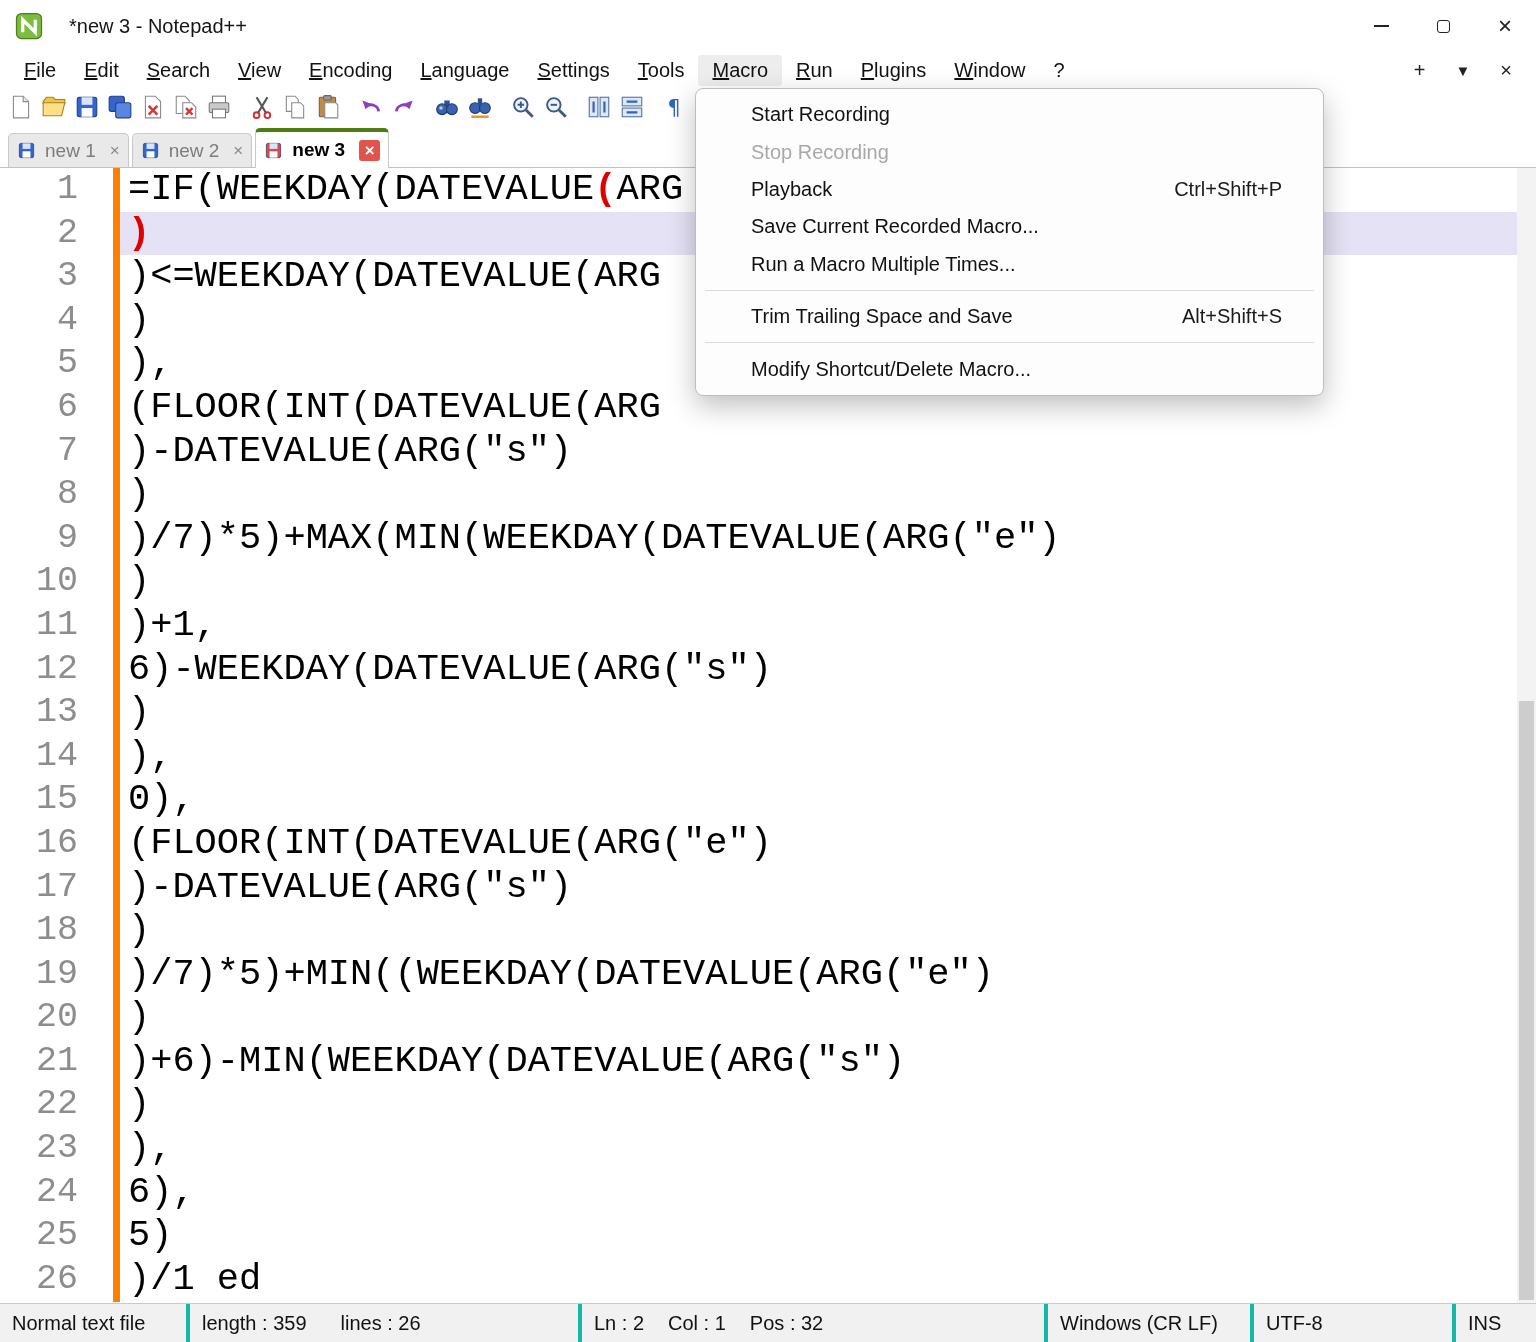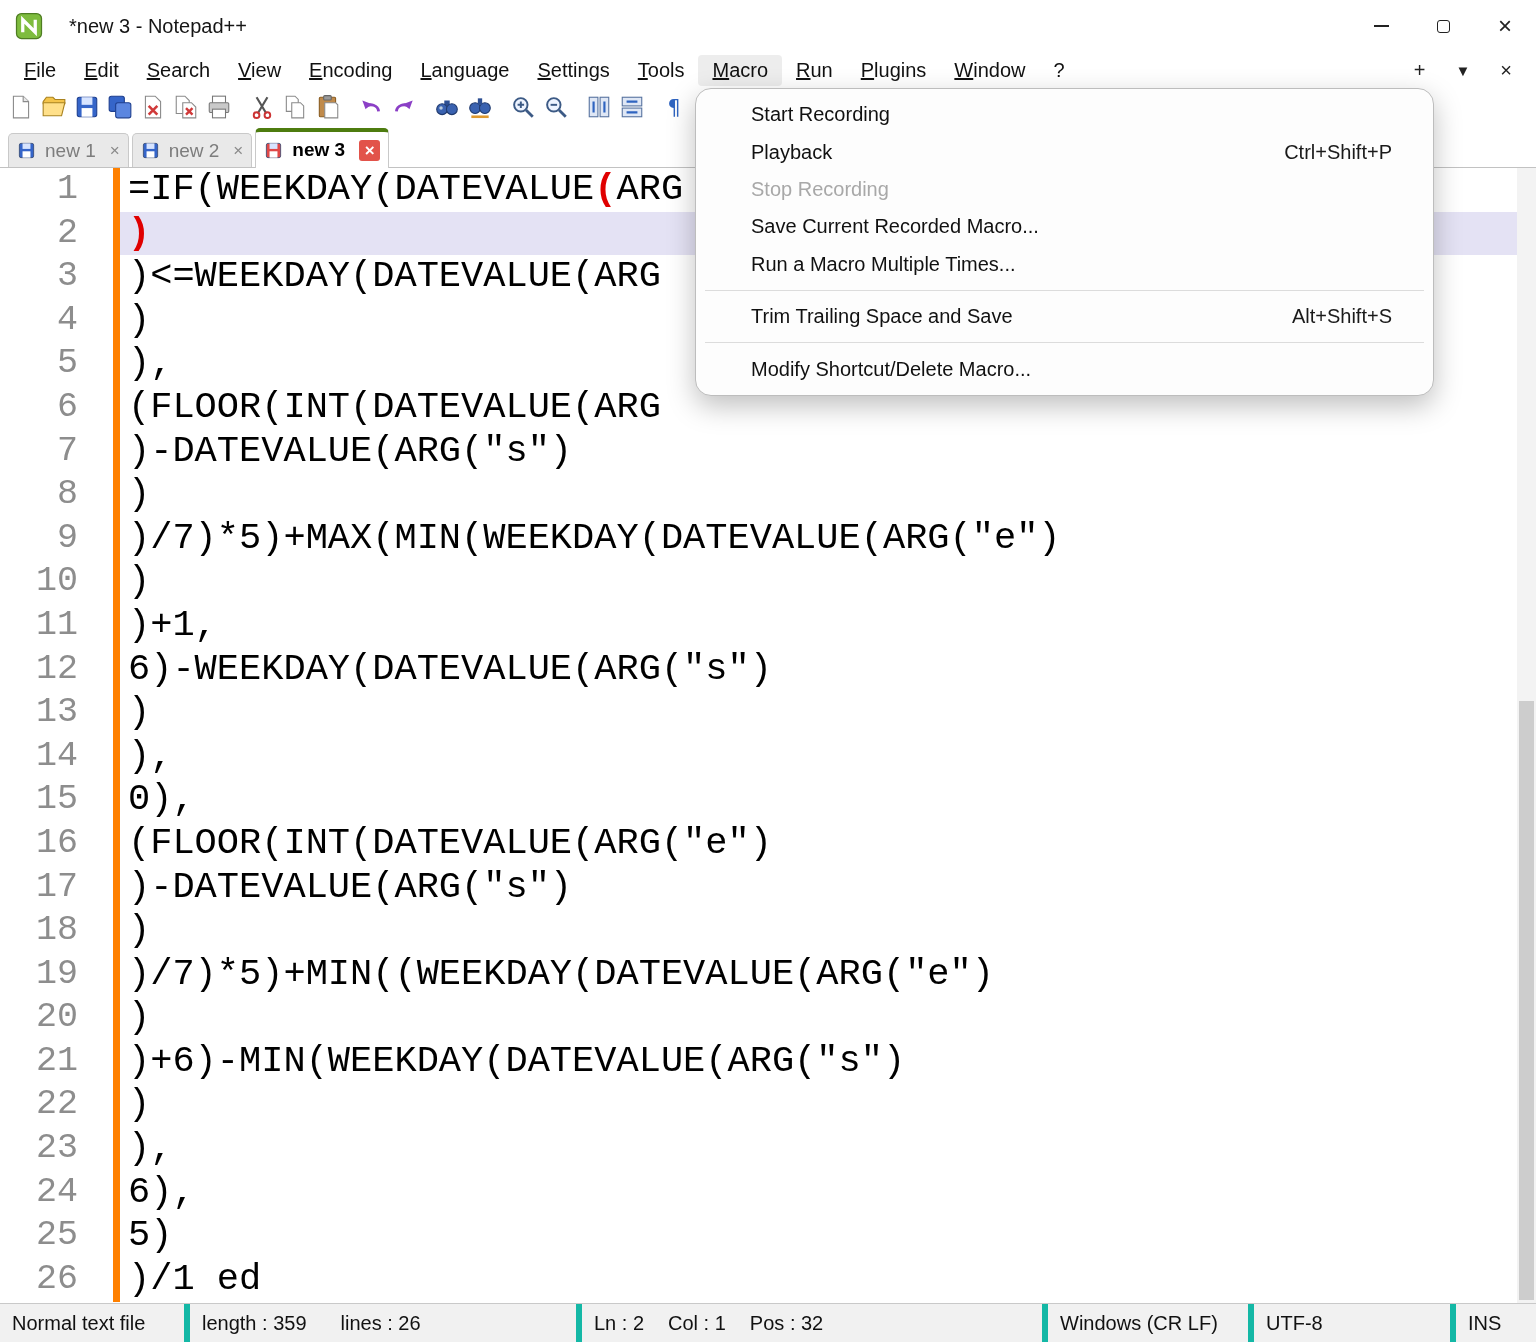--- a/index.html
+++ b/index.html
@@ -51,27 +51,27 @@
   .row { height:43.6px; line-height:43.6px; white-space:pre; font-family:"Liberation Mono", monospace;
          font-size:37px; color:#000; padding-left:8px; }
   .row.current { background:#e4e2f4; }
   .red { color:#e00000; font-weight:bold; }
   .scrollbar { position:absolute; right:0; top:0; width:19px; height:100%; background:#f3f3f3; }
   .scroll-thumb { position:absolute; left:2px; right:2px; top:47%; bottom:3px; background:#cdcdcd; }
 
   
   .statusbar { height:39px; display:flex; align-items:stretch; background:#f1f1f1; border-top:1px solid #c9c9c9;
                font-size:20px; color:#111; flex:0 0 auto; overflow:hidden; }
-  .sb-sec { display:flex; align-items:center; padding:0 12px; border-right:6px solid #14b8a6; white-space:nowrap; }
+  .sb-sec { display:flex; align-items:center; padding:0 12px; border-right:4px solid #14b8a6; white-space:nowrap; }
   .sb1 { width:190px; } .sb2 { width:392px; gap:34px; } .sb3 { width:466px; gap:24px; }
   .sb4 { width:206px; } .sb5 { width:202px; } .sb6 { flex:1; border-right:none; }
 
   
-  .dropdown { position:absolute; left:695px; top:88px; width:739px; background:#fdfdfd;
-              border:1px solid #bdbdbd; border-radius:16px; box-shadow:0 10px 28px rgba(0,0,0,0.25);
+  .dropdown { position:absolute; left:695px; top:88px; width:629px; background:#fdfdfd;
+              border:1px solid #bdbdbd; border-radius:8px; box-shadow:0 10px 28px rgba(0,0,0,0.25);
               padding:7px 5px; z-index:50; font-size:20px; color:#111; }
   .dd-item { height:37.4px; display:flex; align-items:center; justify-content:space-between;
              padding:0 36px 0 50px; border-radius:4px; white-space:nowrap; }
   .dd-item.hl { background:#ececec; outline:1px solid #cfcfcf; }
   .dd-item.disabled { color:#a8a8a8; }
   .dd-sep { height:1px; background:#dcdcdc; margin:7px 4px; }
   .dd-shortcut { color:#1a1a1a; }
 </style>
 </head>
 <body>
@@ -371,27 +371,27 @@
       </div>
     <div class="sb-sec sb6">
         <span>INS</span>
       </div>
   </div>
 
   <div class="dropdown" id="macro-menu">
       <div class="dd-item">
         <span>Start Recording</span>
       </div>
+      <div class="dd-item disabled">
+        <span>Stop Recording</span>
+      </div>
       <div class="dd-item">
         <span>Playback</span>
         <span class="dd-shortcut">Ctrl+Shift+P</span>
       </div>
-      <div class="dd-item disabled">
-        <span>Stop Recording</span>
-      </div>
       <div class="dd-item">
         <span>Save Current Recorded Macro...</span>
       </div>
       <div class="dd-item">
         <span>Run a Macro Multiple Times...</span>
       </div>
       <div class="dd-sep"></div>
       <div class="dd-item">
         <span>Trim Trailing Space and Save</span>
         <span class="dd-shortcut">Alt+Shift+S</span>

